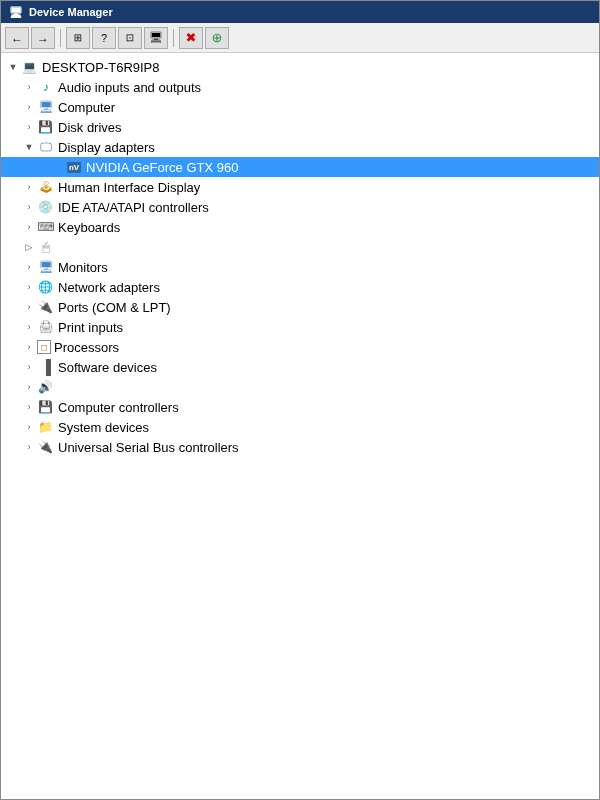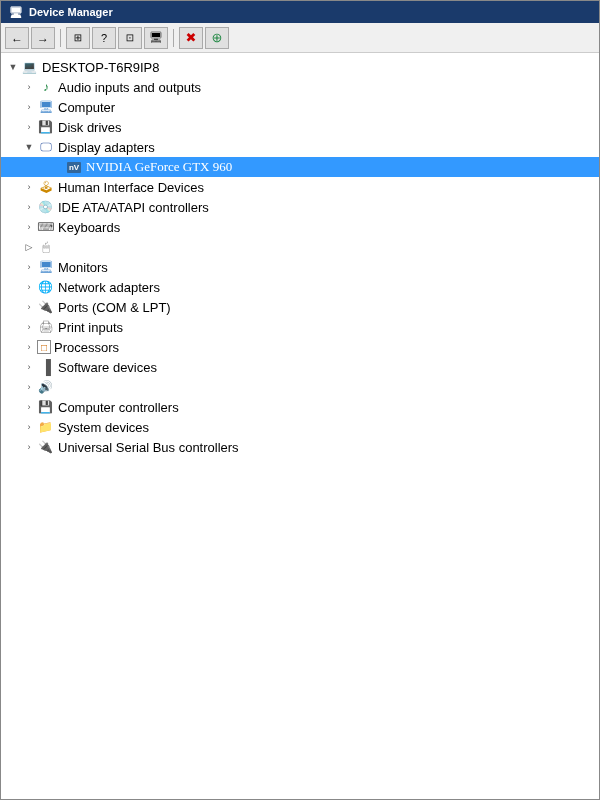--- a/index.html
+++ b/index.html
@@ -100,21 +100,20 @@
       white-space: nowrap;
     }
 
     .tree-item.selected {
       background: #3399ff;
       color: white;
     }
 
     .tree-item.selected .item-label {
       color: white;
-      font-family: Liberation Serif, serif;
     }
 
     .expand-btn {
       width: 16px;
       height: 16px;
       display: flex;
       align-items: center;
       justify-content: center;
       font-size: 9px;
       color: #555;
@@ -223,21 +222,21 @@
       <span class="expand-placeholder"></span>
       <span class="item-icon">
         <span class="icon-gpu" style="font-size:8px; font-weight:bold; background:#336699; color:white; padding:1px 2px; border-radius:1px;">nV</span>
       </span>
       <span class="item-label">NVIDIA GeForce GTX 960</span>
     </div>
 
     <div class="tree-item" style="padding-left: 20px;">
       <span class="expand-btn">›</span>
       <span class="item-icon icon-hid">🕹</span>
-      <span class="item-label">Human Interface Devices</span>
+      <span class="item-label">Human Interface Display</span>
     </div>
 
     <div class="tree-item" style="padding-left: 20px;">
       <span class="expand-btn">›</span>
       <span class="item-icon icon-ide">💿</span>
       <span class="item-label">IDE ATA/ATAPI controllers</span>
     </div>
 
     <div class="tree-item" style="padding-left: 20px;">
       <span class="expand-btn">›</span>

